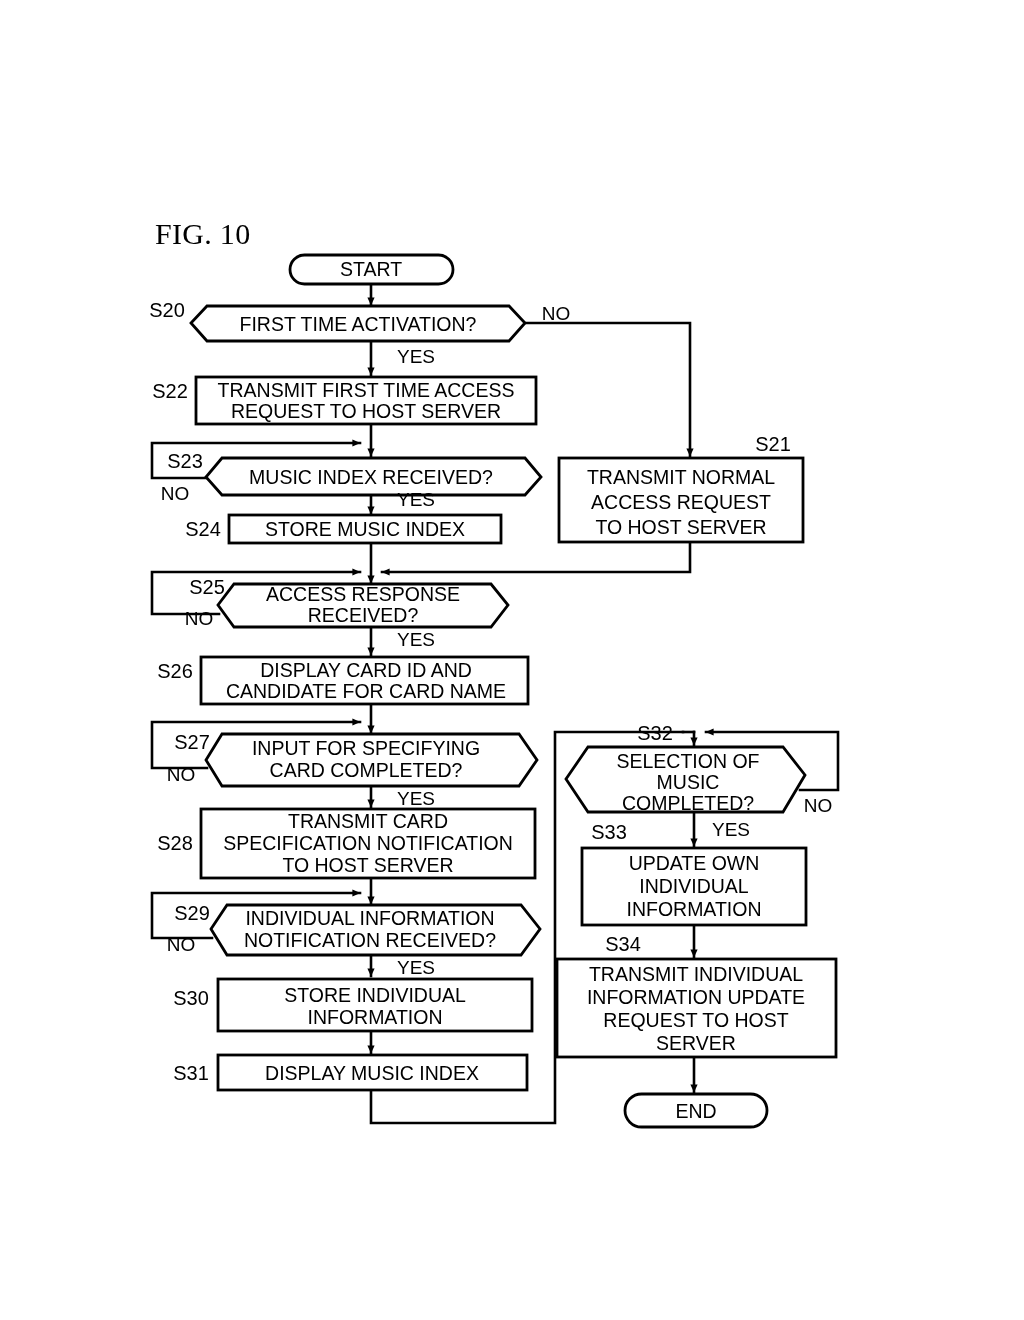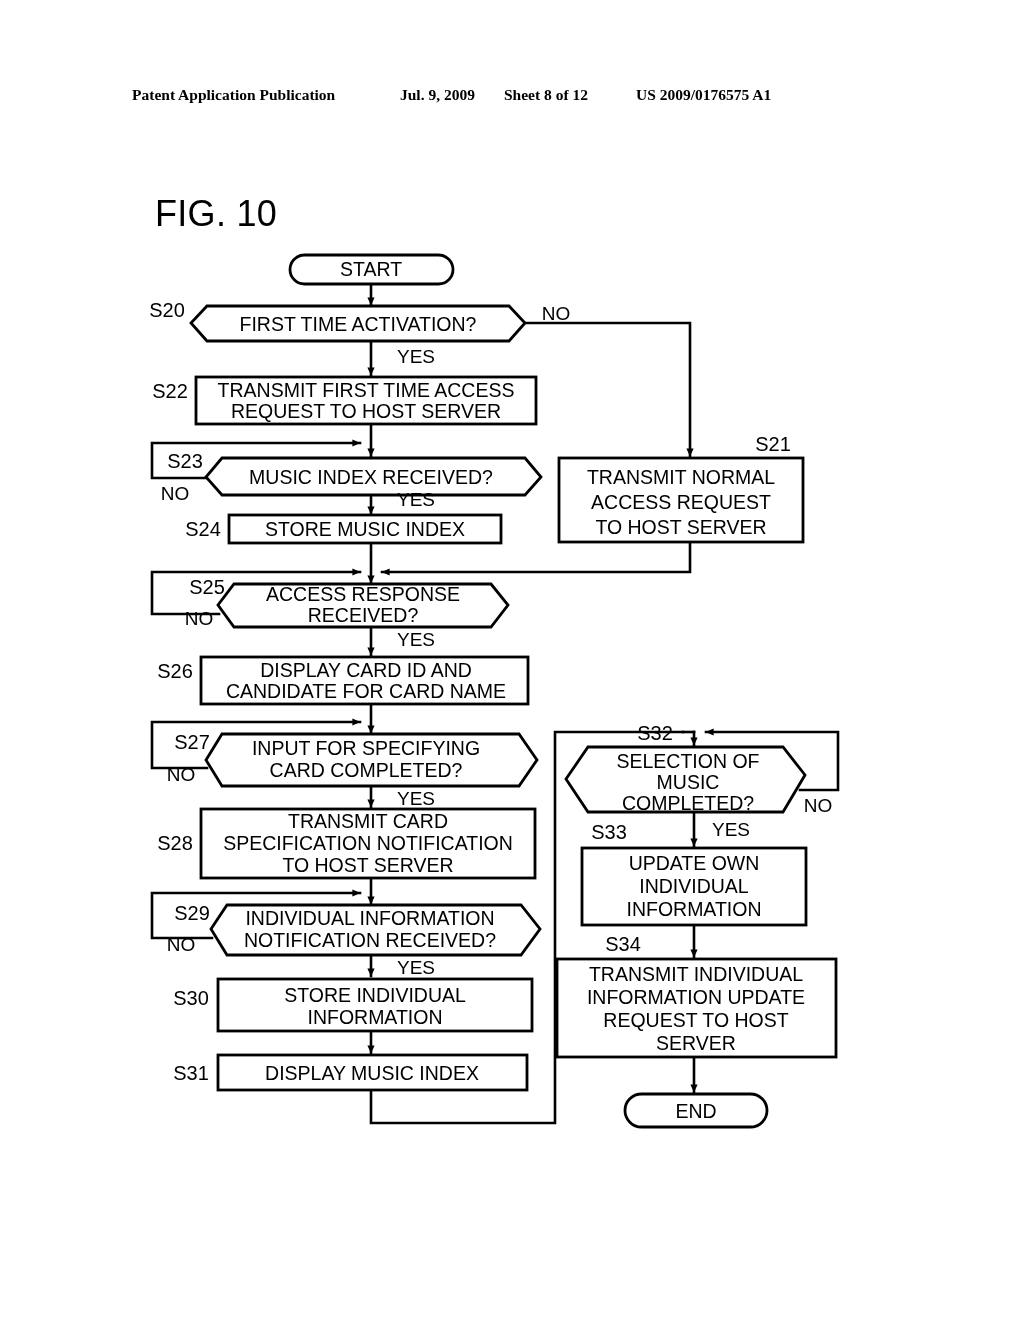--- a/index.html
+++ b/index.html
@@ -4,39 +4,33 @@
 <style>
   html,body{margin:0;padding:0;background:#ffffff;}
   body{width:1024px;height:1320px;font-family:"Liberation Sans",sans-serif;color:#000;}
   .page{position:relative;width:1024px;height:1320px;overflow:hidden;background:#fff;}
   .hdr{position:absolute;top:86px;left:132px;width:760px;display:flex;
        font-family:"Liberation Serif",serif;font-weight:bold;font-size:15.5px;color:#000;}
   .hdr .h1{width:268px;}
   .hdr .h2{width:104px;}
   .hdr .h3{width:132px;}
   .hdr .h4{width:200px;}
-  .figtitle{position:absolute;left:155px;top:193px;font-size:36px;letter-spacing:.3px;
-            font-family:Liberation Sans, sans-serif;}
+  .figtitle{position:absolute;left:155px;top:217px;font-size:30px;letter-spacing:.3px;
+            font-family:Liberation Serif, serif;}
   svg{position:absolute;left:0;top:0;}
   svg text{font-family:"Liberation Sans",sans-serif;fill:#000;}
   .t{font-size:19.5px;}
   .lbl{font-size:20px;}
   .yn{font-size:19px;}
 </style>
 </head>
 <body>
 
 <div class="page">
 
-  <div class="hdr">
-    <div class="h1">Patent Application Publication</div>
-    <div class="h2">Jul. 9, 2009</div>
-    <div class="h3">Sheet 8 of 12</div>
-    <div class="h4">US 2009/0176575 A1</div>
-  </div>
 
   <div class="figtitle">FIG. 10</div>
 
   <svg width="1024" height="1320" viewBox="0 0 1024 1320">
     <defs>
       <marker id="ah" markerWidth="9" markerHeight="9" refX="7.6" refY="3.6" orient="auto" markerUnits="userSpaceOnUse">
         <path d="M0,0 L8,3.6 L0,7.2 Z" fill="#000"></path>
       </marker>
     </defs>
     <g stroke="#000" stroke-width="2.6" fill="none" stroke-linecap="square">

